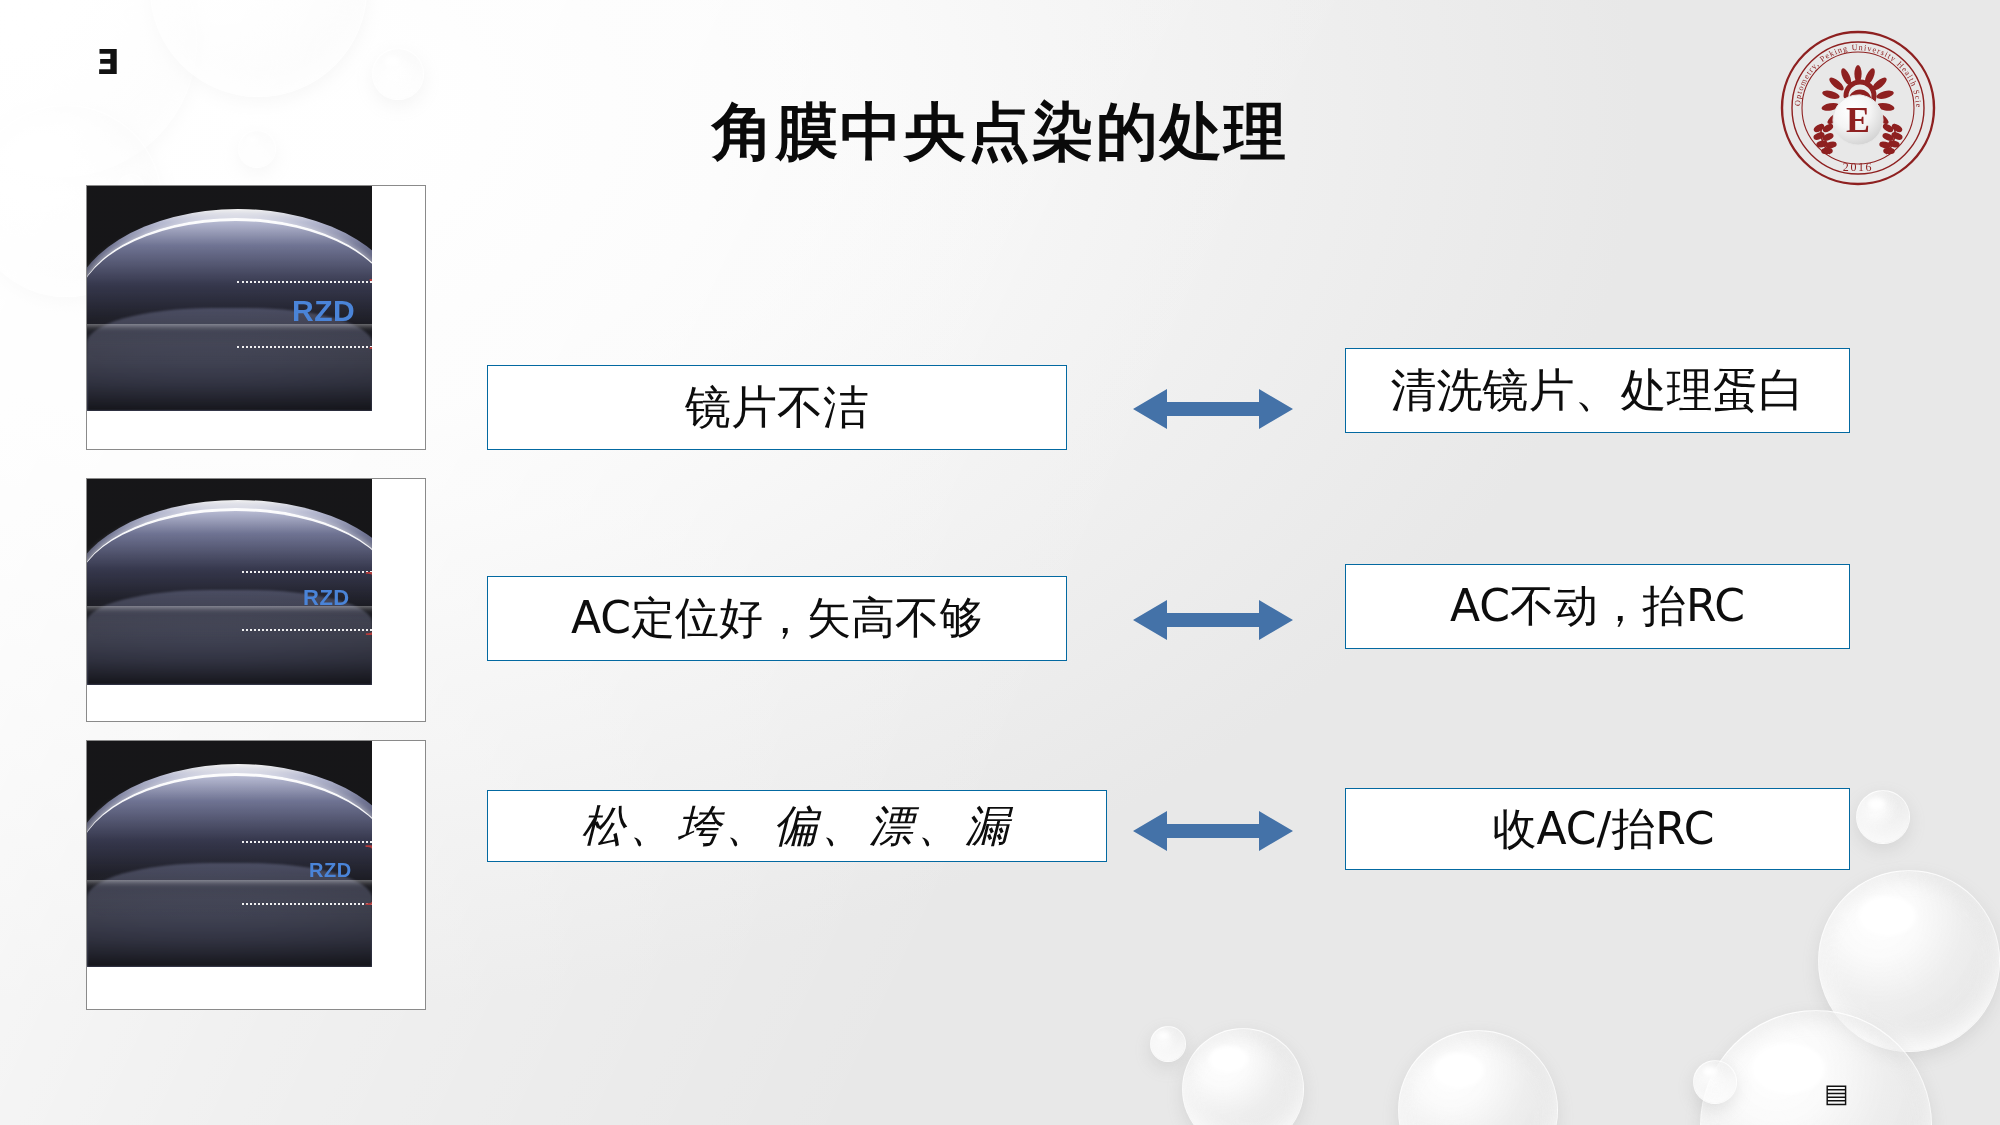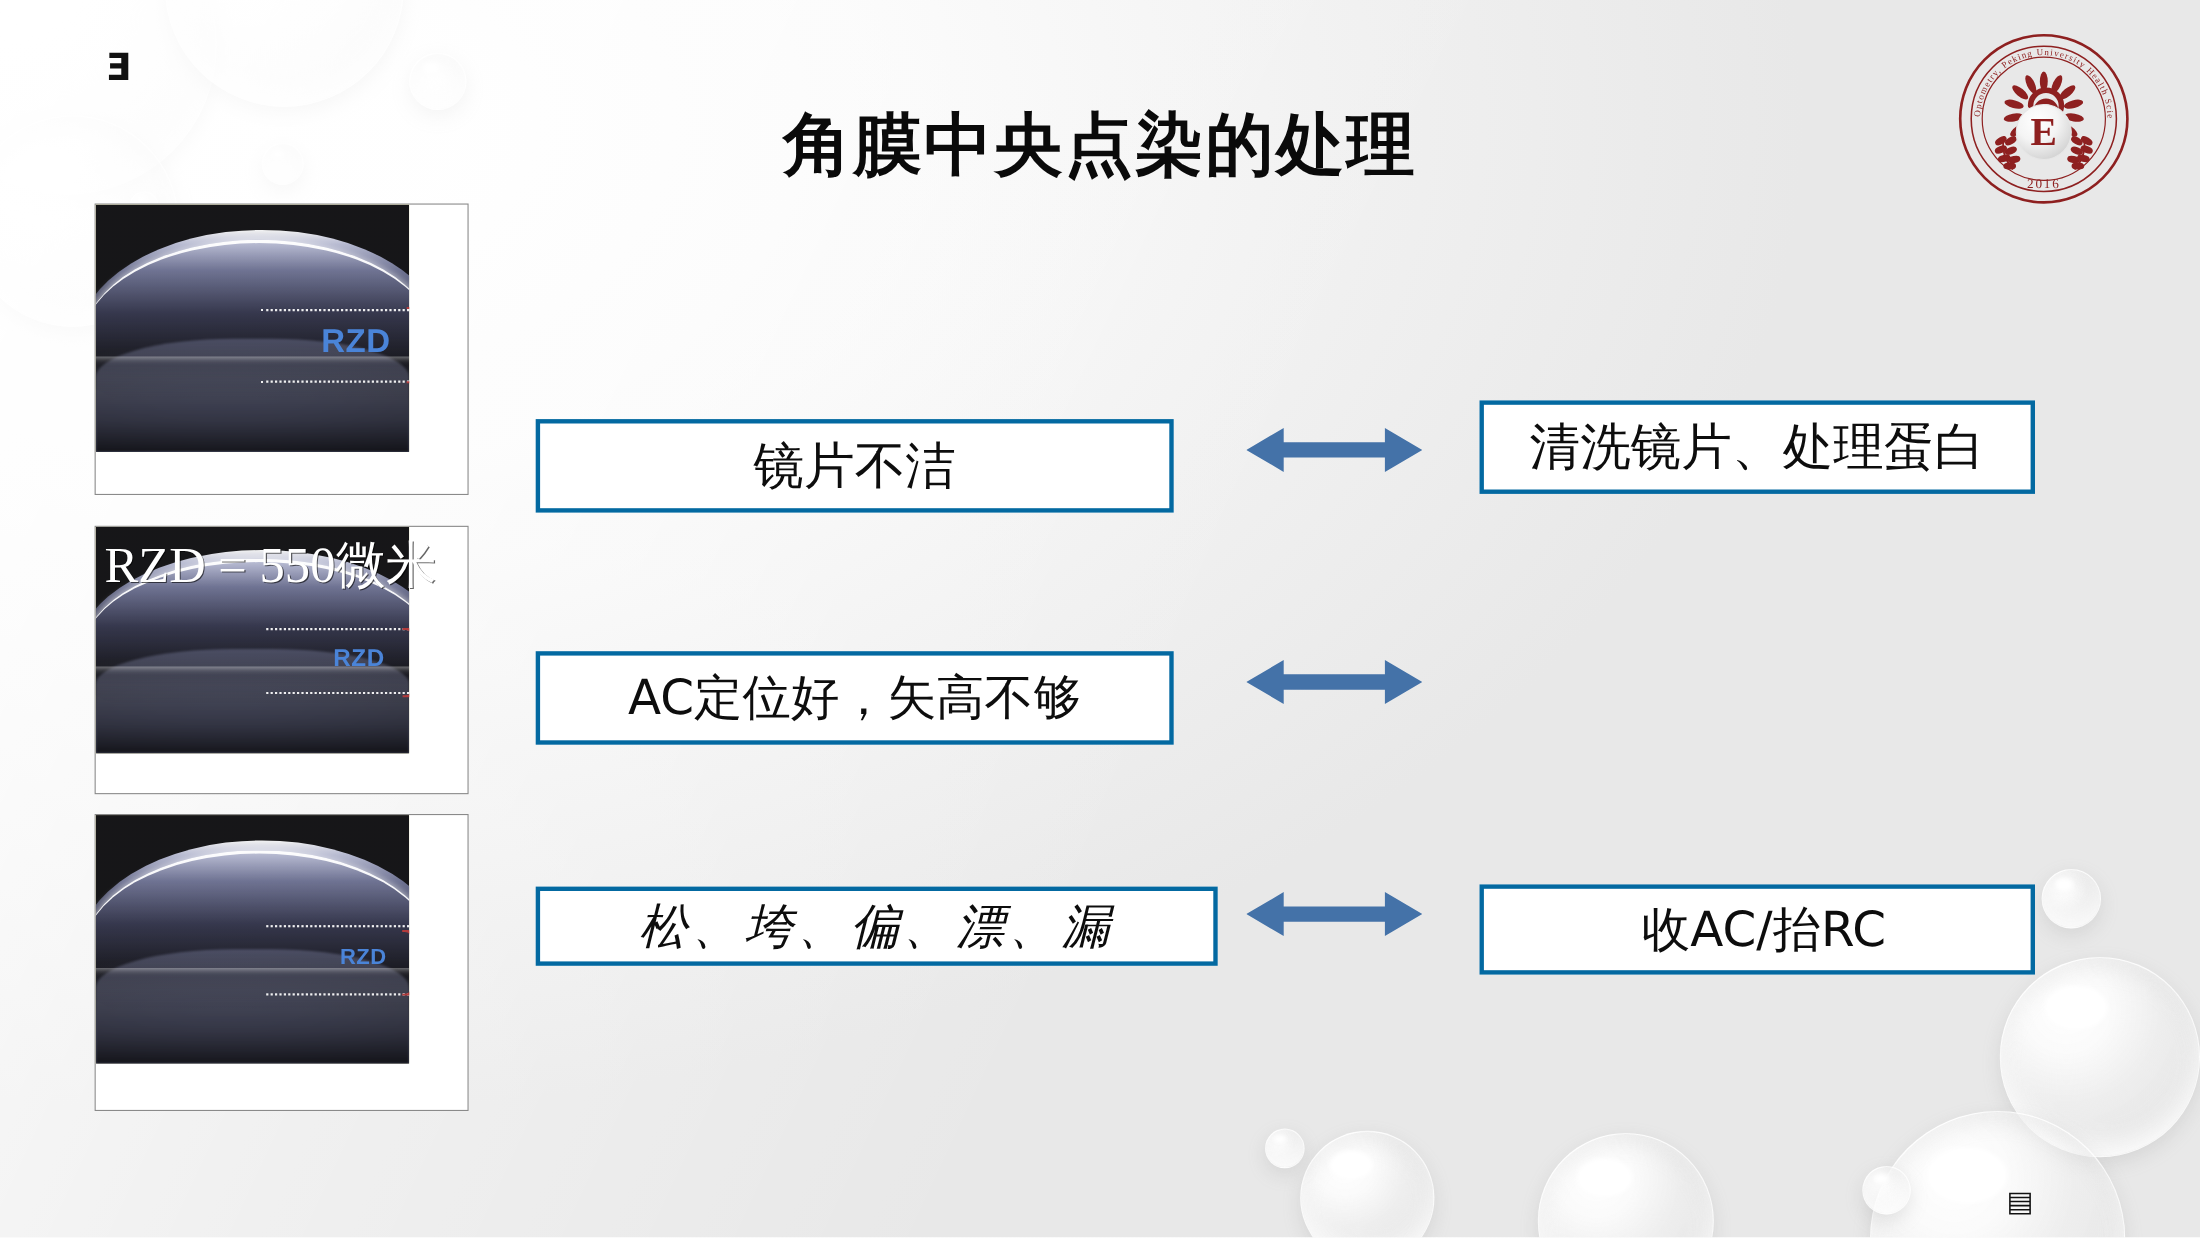--- a/index.html
+++ b/index.html
@@ -161,29 +161,28 @@
     color: #b23b3b;
     z-index: 5;
     line-height: 1;
     transform: scaleY(1.0);
   }
 
   
   .flow-box {
     position: absolute;
     background: #ffffff;
-    border: 4px solid #0369a1;
+    border: 1px solid #0369a1;
     box-sizing: border-box;
     display: flex;
     align-items: center;
     justify-content: center;
     text-align: center;
     color: #0d0d0d;
     font-family: "DejaVu Sans", "Liberation Sans", sans-serif;
-    margin-top: 16px;
   }
   .flow-box.serifish {
     font-family: "Liberation Serif", "DejaVu Serif", serif;
   }
   .flow-box.cursive {
     font-family: Liberation Mono, monospace;
     font-style: italic;
     letter-spacing: 4px;
   }
 
@@ -343,21 +342,20 @@
     <div class="oct-inner" style="left:0px; top:0px; width:285px; height:206px;">
       <div class="oct-scan"></div>
       <div class="oct-stroma"></div>
       <div class="oct-cornea"></div>
       <div class="oct-highline"></div>
       <div class="dotline" style="left:155px; top:92px; width:130px;"></div>
       <div class="dotline" style="left:155px; top:150px; width:130px;"></div>
       <div class="rzd-tag" style="left:216px; top:106px; font-size:22px;">RZD</div>
       <div class="rzd-brace" style="left:272px; top:82px; font-size:76px;">}</div>
     </div>
-    <div class="oct-label">RZD = 550微米</div>
   </div>
 
   <div class="oct-card" style="left:86px; top:740px; width:340px; height:270px;">
     <div class="oct-inner" style="left:0px; top:0px; width:285px; height:226px;">
       <div class="oct-scan"></div>
       <div class="oct-stroma"></div>
       <div class="oct-cornea"></div>
       <div class="oct-highline"></div>
       <div class="dotline" style="left:155px; top:100px; width:130px;"></div>
       <div class="dotline" style="left:155px; top:162px; width:130px;"></div>
@@ -377,20 +375,21 @@
   <div class="flow-box" style="left:487px; top:576px; width:580px; height:85px; font-size:44px;">AC定位好，矢高不够</div>
 
   <div class="flow-box serifish" style="left:1345px; top:348px; width:505px; height:85px; font-size:46px;">清洗镜片、处理蛋白</div>
 
   <div class="arrow" style="left:1133px; top:596px; width:160px; height:48px;">
     <svg width="160" height="48" viewBox="0 0 160 48" aria-hidden="true">
       <path d="M 0,24 L 34,4 L 34,17 L 126,17 L 126,4 L 160,24 L 126,44 L 126,31 L 34,31 L 34,44 Z" fill="#4472a8"></path>
     </svg>
   </div>
 
+  <div class="flow-box" style="left:1345px; top:564px; width:505px; height:85px; font-size:44px;">AC不动，抬RC</div>
 
   <div class="flow-box cursive" style="left:487px; top:790px; width:620px; height:72px; font-size:44px;">松、垮、偏、漂、漏</div>
 
   <div class="arrow" style="left:1133px; top:807px; width:160px; height:48px;">
     <svg width="160" height="48" viewBox="0 0 160 48" aria-hidden="true">
       <path d="M 0,24 L 34,4 L 34,17 L 126,17 L 126,4 L 160,24 L 126,44 L 126,31 L 34,31 L 34,44 Z" fill="#4472a8"></path>
     </svg>
   </div>
 
   <div class="flow-box" style="left:1345px; top:788px; width:505px; height:82px; font-size:44px;padding-left:12px;">收AC/抬RC</div>

